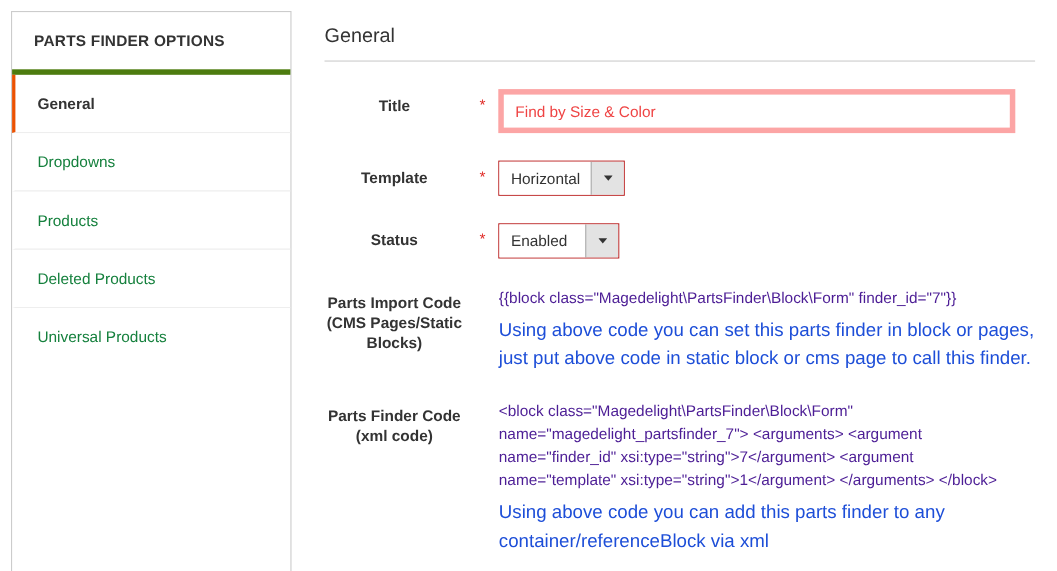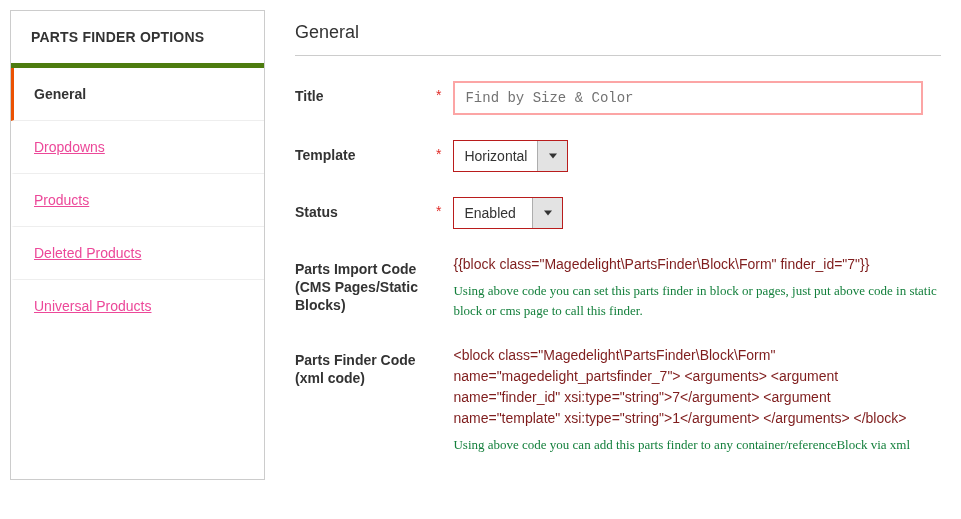--- a/index.html
+++ b/index.html
@@ -3,35 +3,35 @@
 <meta charset="utf-8">
 <style>
 * { box-sizing: border-box; margin: 0; padding: 0; }
 body { font-family: 'Helvetica Neue', Arial, sans-serif; font-size: 14px; color: #333; background: #fff; padding: 10px; }
 .layout { display: flex; gap: 30px; }
 .sidebar { width: 255px; border: 1px solid #ccc; background: #fff; }
 .sidebar-header { padding: 18px 20px; font-weight: 600; border-bottom: 5px solid #4d7c0f; color: #333; font-size: 14px; letter-spacing: 0.2px; }
 .sidebar-item { padding: 18px 20px; border-bottom: 1px solid #eee; border-left: 3px solid transparent; cursor: pointer; color: #333; }
 .sidebar-item:last-child { border-bottom: none; }
 .sidebar-item.active { border-left-color: #eb5202; font-weight: 600; color: #333; }
-.sidebar-item:not(.active) { color: #ec4899; text-decoration: underline; }
+.sidebar-item:not(.active) { color: #15803d; }
 .main { flex: 1; padding-right: 10px; }
 .section-title { font-size: 18px; color: #333; padding: 12px 0 12px 0; border-bottom: 1px solid #ccc; margin-bottom: 25px; }
 .form-row { display: flex; margin-bottom: 25px; align-items: flex-start; }
-.form-label-wrap { width: 135px; text-align: left; padding-right: 8px; padding-top: 6px; text-decoration: underline; }
+.form-label-wrap { width: 135px; text-align: center; padding-right: 8px; padding-top: 6px; text-decoration: underline; }
 .form-label { font-weight: 600; color: #333; font-size: 14px; line-height: 1.3; display: inline-block; }
 .required-mark { color: #e02b27; margin-left: 6px; vertical-align: top; display: inline-block; padding-top: 6px; }
 .form-control-wrap { flex: 1; padding-left: 12px; }
-.text-input { width: 100%; max-width: 470px; padding: 7px 10px; border: 2px solid #fca5a5; font-size: 14px; color: #737373; font-family: Liberation Mono, monospace; }
+.text-input { width: 100%; max-width: 470px; padding: 7px 10px; border: 5px solid #fca5a5; font-size: 14px; color: #ef4444; font-family: Liberation Sans, sans-serif; }
 .select-wrap { display: inline-flex; border: 1px solid #b91c1c; }
 .select-value { padding: 7px 10px; min-width: 78px; background: #fff; font-size: 14px; }
 .select-btn { width: 30px; background: #e3e3e3; border-left: 1px solid #adadad; display: flex; align-items: center; justify-content: center; cursor: pointer; }
 .select-btn svg { width: 8px; height: 8px; }
-.code-text { color: #7f1d1d; font-size: 14px; margin-bottom: 6px; line-height: 1.5; word-break: break-word; }
-.help-text { color: #15803d; font-size: 13px; line-height: 1.5; font-family: Liberation Serif, serif; }
+.code-text { color: #4c1d95; font-size: 14px; margin-bottom: 6px; line-height: 1.5; word-break: break-word; }
+.help-text { color: #1d4ed8; font-size: 17px; line-height: 1.5; }
 </style>
 </head>
 <body>
 
 <div class="layout">
 
   <div class="sidebar">
     <div class="sidebar-header">PARTS FINDER OPTIONS</div>
     <div class="sidebar-item active">
       <span>General</span>

